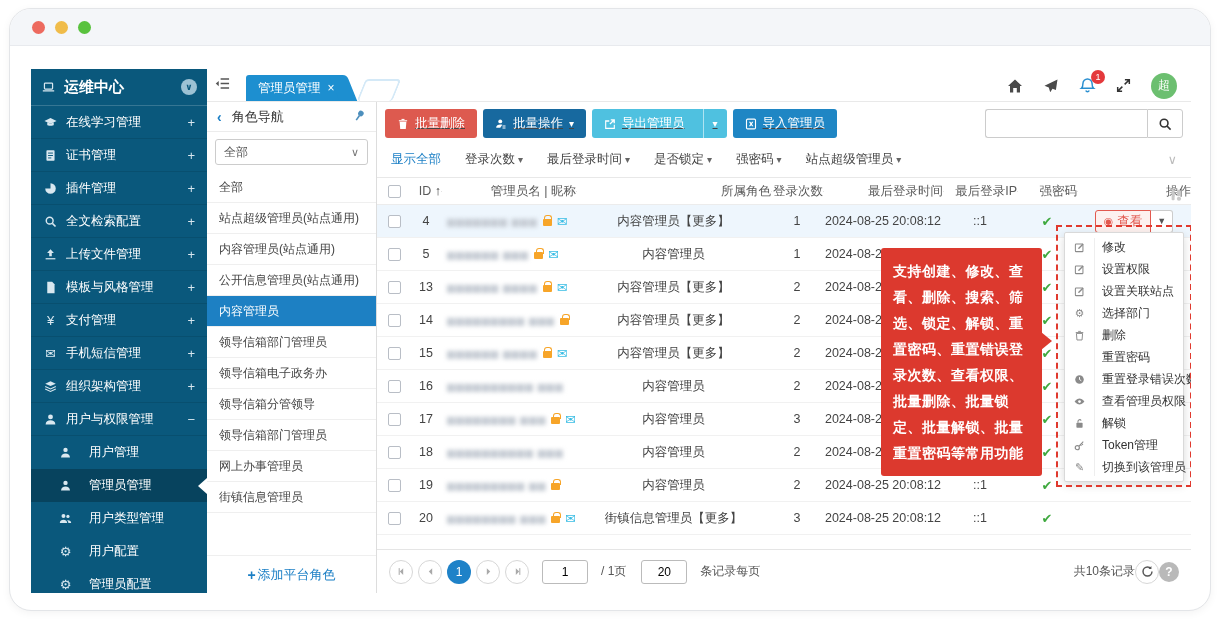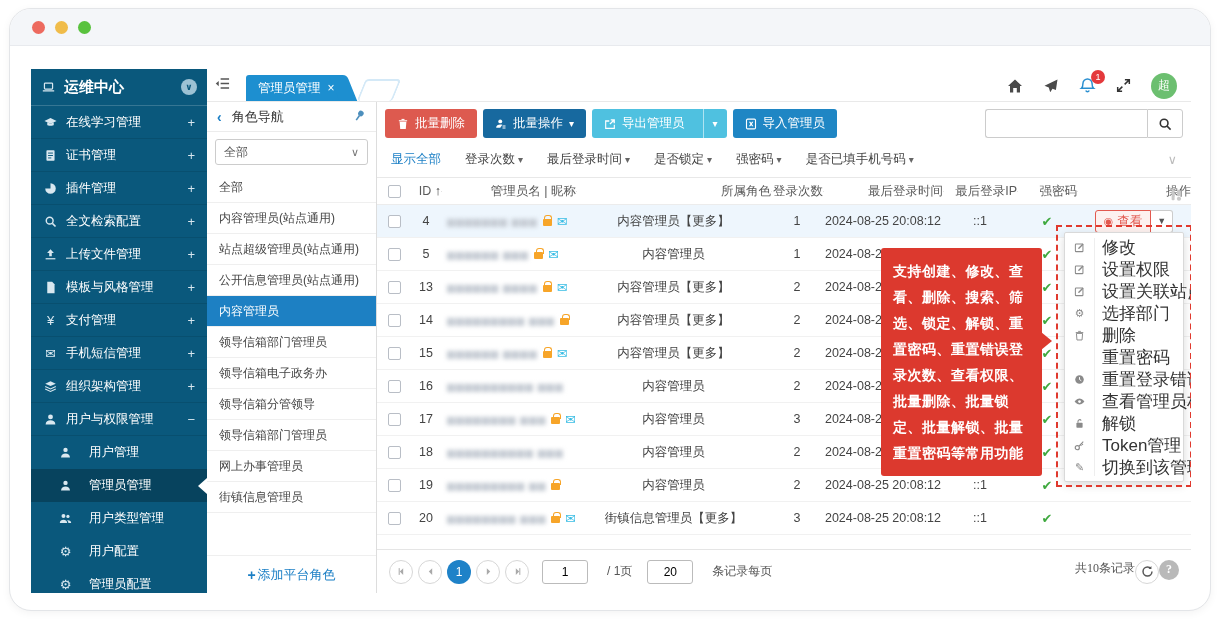--- a/index.html
+++ b/index.html
@@ -49,21 +49,21 @@
   .rp-select { height:26px; border:1px solid #ccc; border-radius:3px; display:flex; align-items:center; padding:0 8px; color:#555; cursor:pointer; background:#fff; }
   .rp-select .car { margin-left:auto; color:#777; font-size:11px; }
   .rp-list { flex:1; overflow:hidden; }
   .rp-item { height:31px; display:flex; align-items:center; padding:0 12px; border-bottom:1px solid #efefef; color:#444; cursor:pointer; white-space:nowrap; }
   .rp-item.active { background:#1d80c3; color:#fff; }
   .rp-add { flex:none; height:38px; display:flex; align-items:center; justify-content:center; color:#1b7fc5; font-size:13px; cursor:pointer; border-top:1px solid #efefef; gap:2px; }
   .rp-add .pl { font-weight:bold; font-size:14px; }
 
   
   .tablearea { flex:1; display:flex; flex-direction:column; position:relative; min-width:0; }
-  .toolbar { flex:none; display:flex; align-items:center; gap:6px; padding:7px 8px; }
+  .toolbar { flex:none; display:flex; align-items:center; gap:6px; padding:7px 8px;text-decoration:underline; }
   .btn { height:29px; border:none; border-radius:3px; color:#fff; font-size:12.5px; padding:0 12px; display:flex; align-items:center; gap:6px; cursor:pointer; font-family:inherit; }
   .btn svg { width:12px; height:12px; fill:#fff; }
   .b-del{background:#dd5a4f}.b-batch{background:#17699f}.b-import{background:#1f86c4}
   .b-export{background:#4fc1e0; padding:0; overflow:hidden;}
   .b-export .seg1{display:flex;align-items:center;gap:6px;padding:16px 12px;height:100%;}
   .b-export .seg2{display:flex;align-items:center;padding:0 9px;height:100%;border-left:1px solid rgba(255,255,255,.55);font-size:10px;}
   .car { font-size:10px; }
   .searchwrap { margin-left:auto; display:flex; }
   .searchwrap input { width:162px; height:29px; border:1px solid #ccc; border-right:none; border-radius:3px 0 0 3px; padding:0 8px; font-family:inherit; font-size:12px; outline:none; }
   .searchbtn { width:36px; height:29px; border:1px solid #ccc; border-radius:0 3px 3px 0; background:#fff; display:flex; align-items:center; justify-content:center; cursor:pointer; }
@@ -98,35 +98,35 @@
   .viewmain { display:flex; align-items:center; gap:4px; border:1px solid #e2594f; background:#fdf1ef; color:#e2594f; border-radius:3px 0 0 3px; padding:0 8px; cursor:pointer; }
   .viewmain .eye { font-size:11px; }
   .viewcaret { display:flex; align-items:center; border:1px solid #ccc; border-left:none; border-radius:0 3px 3px 0; background:#fff; color:#555; padding:0 6px; font-size:9px; cursor:pointer; }
 
   .pagebar { margin-top:auto; flex:none; display:flex; align-items:center; gap:5px; padding:0 12px; height:44px; border-top:1px solid #e5e5e5; color:#555; }
   .pgbtn { width:24px; height:24px; border:1px solid #d7d7d7; border-radius:50%; background:#fff; display:flex; align-items:center; justify-content:center; cursor:pointer; }
   .pgbtn svg { width:9px; height:9px; fill:#a9a9a9; }
   .pgcur { width:24px; height:24px; border-radius:50%; background:#1e82c8; color:#fff; display:flex; align-items:center; justify-content:center; cursor:pointer; font-size:12px; }
   .pginput { width:46px; height:24px; border:1px solid #bbb; border-radius:3px; text-align:center; font-family:inherit; font-size:12px; margin-left:8px; outline:none; }
   .pginput.sz { margin-left:10px; }
-  .pgtext { margin-left:14px; }
-  .pgright { margin-left:auto; display:flex; align-items:flex-start; gap:0;font-family:Liberation Serif, serif; }
+  .pgtext { margin-left:8px; }
+  .pgright { margin-left:auto; display:flex; align-items:center; gap:0; }
   .refresh { width:24px; height:24px; border:1px solid #d7d7d7; border-radius:50%; background:#fff; display:flex; align-items:center; justify-content:center; cursor:pointer; }
   .help { width:20px; height:20px; border-radius:50%; background:#b9b9b9; color:#fff; display:flex; align-items:center; justify-content:center; font-weight:bold; font-size:12px; cursor:pointer; }
 
   
   .tooltip { position:absolute; left:504px; top:146px; width:161px; background:#dc392e; color:#fff; font-size:14px; font-weight:bold; line-height:26px; padding:10px 12px; border-radius:3px; z-index:6; letter-spacing:.5px; }
   .tooltip::after { content:''; position:absolute; right:-10px; top:84px; border-top:9px solid transparent; border-bottom:9px solid transparent; border-left:11px solid #dc392e; }
   .ctxframe { position:absolute; left:679px; top:123px; width:136px; height:262px; border:2px dashed #e0392e; z-index:8; pointer-events:none; }
   .ctxmenu { position:absolute; left:687px; top:130px; width:120px; background:#fff; border:1px solid #d9d9d9; border-radius:2px; box-shadow:0 3px 10px rgba(0,0,0,.15); padding:3px 0; z-index:7; }
   .ctxmenu::before { content:''; position:absolute; left:29px; top:5px; bottom:5px; width:1px; background:#eee; }
   .mi { height:22px; display:flex; align-items:center; cursor:pointer; }
   .mi .mic { width:29px; flex:none; display:flex; align-items:center; justify-content:center; color:#8a8a8a; font-size:11px; }
   .mi .mic svg { width:11px; height:11px; fill:#8a8a8a; }
-  .mi .ml { padding-left:8px; color:#333; font-size:17px; white-space:nowrap; }
+  .mi .ml { padding-left:8px; color:#333; font-size:12px; white-space:nowrap; }
 </style>
 </head>
 <body>
 
 <div class="window">
   <div class="titlebar">
     <span class="tl r"></span>
     <span class="tl y"></span>
     <span class="tl g"></span>
   </div>
@@ -324,22 +324,22 @@
                 </svg></span>
           </div>
           <div class="rp-selectwrap">
             <div class="rp-select">
               <span>全部</span>
               <span class="car">∨</span>
             </div>
           </div>
           <div class="rp-list">
             <div class="rp-item">全部</div>
+            <div class="rp-item">站点超级管理员(站点通用)</div>
             <div class="rp-item">内容管理员(站点通用)</div>
-            <div class="rp-item">站点超级管理员(站点通用)</div>
             <div class="rp-item">公开信息管理员(站点通用)</div>
             <div class="rp-item active">内容管理员</div>
             <div class="rp-item">领导信箱部门管理员</div>
             <div class="rp-item">领导信箱电子政务办</div>
             <div class="rp-item">领导信箱分管领导</div>
             <div class="rp-item">领导信箱部门管理员</div>
             <div class="rp-item">网上办事管理员</div>
             <div class="rp-item">街镇信息管理员</div>
           </div>
           <div class="rp-add">
@@ -407,21 +407,21 @@
               </span>
             <span class="f-item">
                 <span>是否锁定</span>
                 <span class="car">▾</span>
               </span>
             <span class="f-item">
                 <span>强密码</span>
                 <span class="car">▾</span>
               </span>
             <span class="f-item">
-                <span>是否已填手机号码</span>
+                <span>站点超级管理员</span>
                 <span class="car">▾</span>
               </span>
             <span class="f-collapse">∨</span>
           </div>
 
           <div class="thead">
             <span class="th c0">
                 <span class="cb"></span>
               </span>
             <span class="th c1"><span>ID</span> <span class="sort">↑</span></span>

